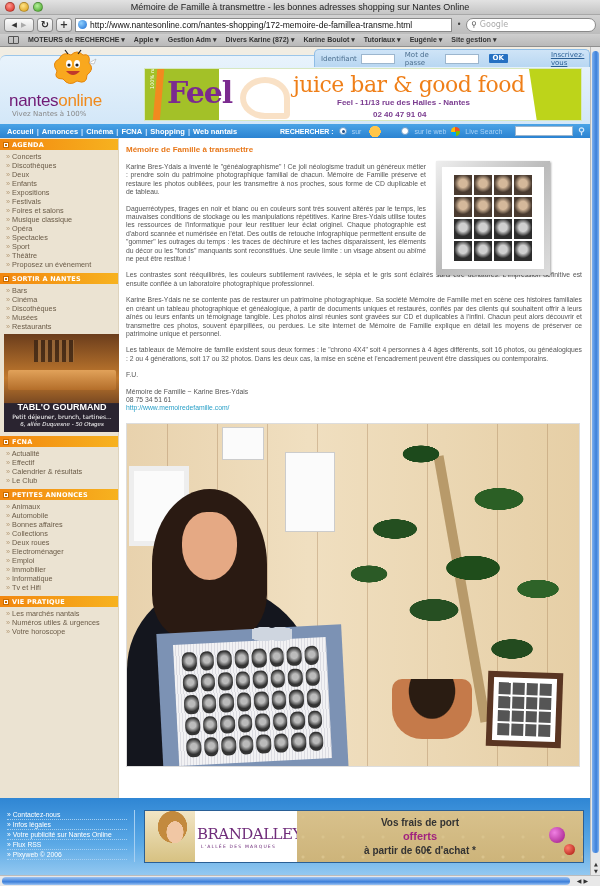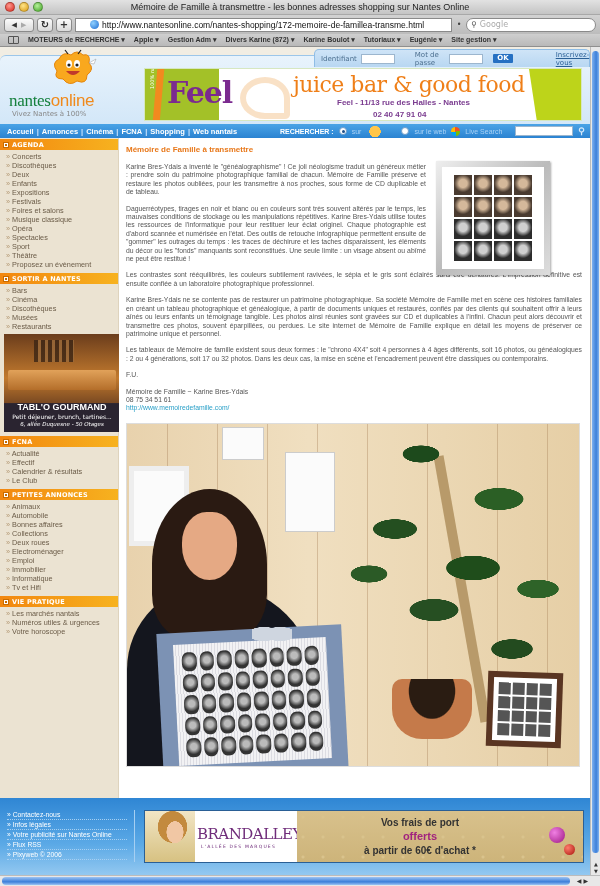--- a/index.html
+++ b/index.html
@@ -11,21 +11,21 @@
   .traffic span { width: 10px; height: 10px; border-radius: 50%; display: block; border: 1px solid rgba(0,0,0,.25); }
   .t-red { background: radial-gradient(circle at 40% 35%, #ff9a8f, #d7261b); }
   .t-yel { background: radial-gradient(circle at 40% 35%, #ffe58a, #d99a12); }
   .t-grn { background: radial-gradient(circle at 40% 35%, #b6f19a, #3f9f22); }
   .titlebar .wtitle { text-align: center; font-size: 9px; line-height: 15px; color: #222; font-family: "Liberation Sans", sans-serif; }
 
   .toolbar { height: 19px; background: linear-gradient(#d2d2d2, #bcbcbc); display: flex; align-items: center; padding: 0 4px; gap: 3px; }
   .tbtn { height: 14px; background: linear-gradient(#fbfbfb, #dadada); border: 1px solid #8a8a8a; border-radius: 3px; font-size: 9px; color: #333; display: flex; align-items: center; justify-content: center; }
   .tbtn.nav { width: 30px; gap: 4px; font-size: 7px; }
   .tbtn.sq { width: 16px; font-size: 10px; font-weight: bold; }
-  .urlbar { flex: 1; height: 14px; background: #fff; border: 1px solid #8a8a8a; display: flex; align-items: center; font-size: 8.5px; color: #111; padding-left: 14px; font-family: "Liberation Sans", sans-serif; }
+  .urlbar { flex: 1; height: 14px; background: #fff; border: 1px solid #8a8a8a; display: flex; align-items: center; font-size: 8.5px; color: #111; padding-left: 2px; font-family: "Liberation Sans", sans-serif; }
   .urlbar .globe { width: 9px; height: 9px; border-radius: 50%; background: radial-gradient(circle at 35% 35%, #8fd0ff, #1a6ad1); margin-right: 3px; }
   .snap { font-size: 8px; color: #444; width: 8px; text-align: center; }
   .gsearch { width: 130px; height: 14px; background: #fff; border: 1px solid #8a8a8a; border-radius: 8px; display: flex; align-items: center; font-size: 8px; color: #aaa; padding-left: 4px; gap: 3px; }
   .gsearch .mag { color: #555; font-size: 8px; }
 
   .bookmarks { height: 13px; background: linear-gradient(#cfcfcf, #b9b9b9); border-bottom: 1px solid #8f8f8f; display: flex; align-items: center; padding-left: 8px; gap: 9px; font-size: 7px; font-weight: bold; color: #333; font-family: "Liberation Sans", sans-serif; }
   .bookmarks .book { width: 11px; height: 8px; border: 1px solid #555; border-radius: 1px; position: relative; }
   .bookmarks .book::after { content: ""; position: absolute; left: 4px; top: 0; bottom: 0; border-left: 1px solid #555; }
 
   
@@ -38,21 +38,21 @@
   .hscroll .arrows { position: absolute; right: 12px; top: 0; font-size: 6px; color: #333; line-height: 10px; }
 
   .site { position: absolute; left: 0; top: 0; width: 590px; height: 828px; background: #ffffff; }
 
   
   .header { position: relative; height: 77px; background: #f1ede3; }
   .header .bluebg { position: absolute; left: 0; top: 8px; width: 590px; height: 69px; background: linear-gradient(#e8f3fc, #d3e7f8); border-top: 1px solid #9bc6ea; border-radius: 6px 6px 0 0; }
   .logo { position: absolute; left: 5px; top: 0; width: 135px; height: 72px; }
   .mascot { position: absolute; left: 44px; top: 2px; width: 48px; height: 38px; }
   .logo .brand { position: absolute; left: 4px; top: 44px; font-size: 17px; font-family: "Liberation Sans", sans-serif; letter-spacing: -0.3px; }
-  .logo .brand .b1 { color: #15803d; font-family: Liberation Serif, serif; }
+  .logo .brand .b1 { color: #701a75; }
   .logo .brand .b2 { color: #f08a1c; }
   .logo .tagline { position: absolute; left: 7px; top: 63px; font-size: 7px; color: #888; }
 
   .login { position: absolute; left: 314px; top: 2px; width: 276px; height: 18px; background: linear-gradient(#cfe4f7, #b8d7f2); border: 1px solid #8fbde6; border-bottom: none; border-radius: 5px 5px 0 0; display: flex; align-items: center; gap: 4px; padding-left: 6px; font-size: 7px; color: #4c6f8f; }
   .login input { width: 34px; height: 10px; border: 1px solid #9cb6ce; background: #fff; font-size: 7px; }
   .login .ok { background: #2570c2; color: #fff; font-weight: bold; font-size: 7px; padding: 0 4px; border-radius: 1px; height: 9px; line-height: 9px; }
   .login .reg { text-decoration: underline; color: #2a5f95; padding-left: 39px; }
 
   .banner { position: absolute; left: 144px; top: 21px; width: 438px; height: 53px; background: #fff; overflow: hidden; border: 1px solid #d6e7c1; }
   .banner .green { position: absolute; left: 0; top: 0; width: 74px; height: 53px; background: #a3c128; }
@@ -213,21 +213,21 @@
         </svg>
         <div class="brand">
           <span class="b1">nantes</span><span class="b2">online</span>
         </div>
         <div class="tagline">Vivez Nantes à 100%</div>
       </div>
 
       <div class="login">
         <span>Identifiant</span>
         <input type="text" style="">
-        <span style="margin-left:16px">Mot de passe</span>
+        <span style="margin-left:6px">Mot de passe</span>
         <input type="password" style="">
         <span class="ok" style="margin-left:6px">OK</span>
         <span class="reg">Inscrivez-vous</span>
       </div>
 
       <div class="banner">
         <div class="green"></div>
         <div class="orangestrip"></div>
         <div class="natural">100% naturel</div>
         <div class="feel">Feel</div>

